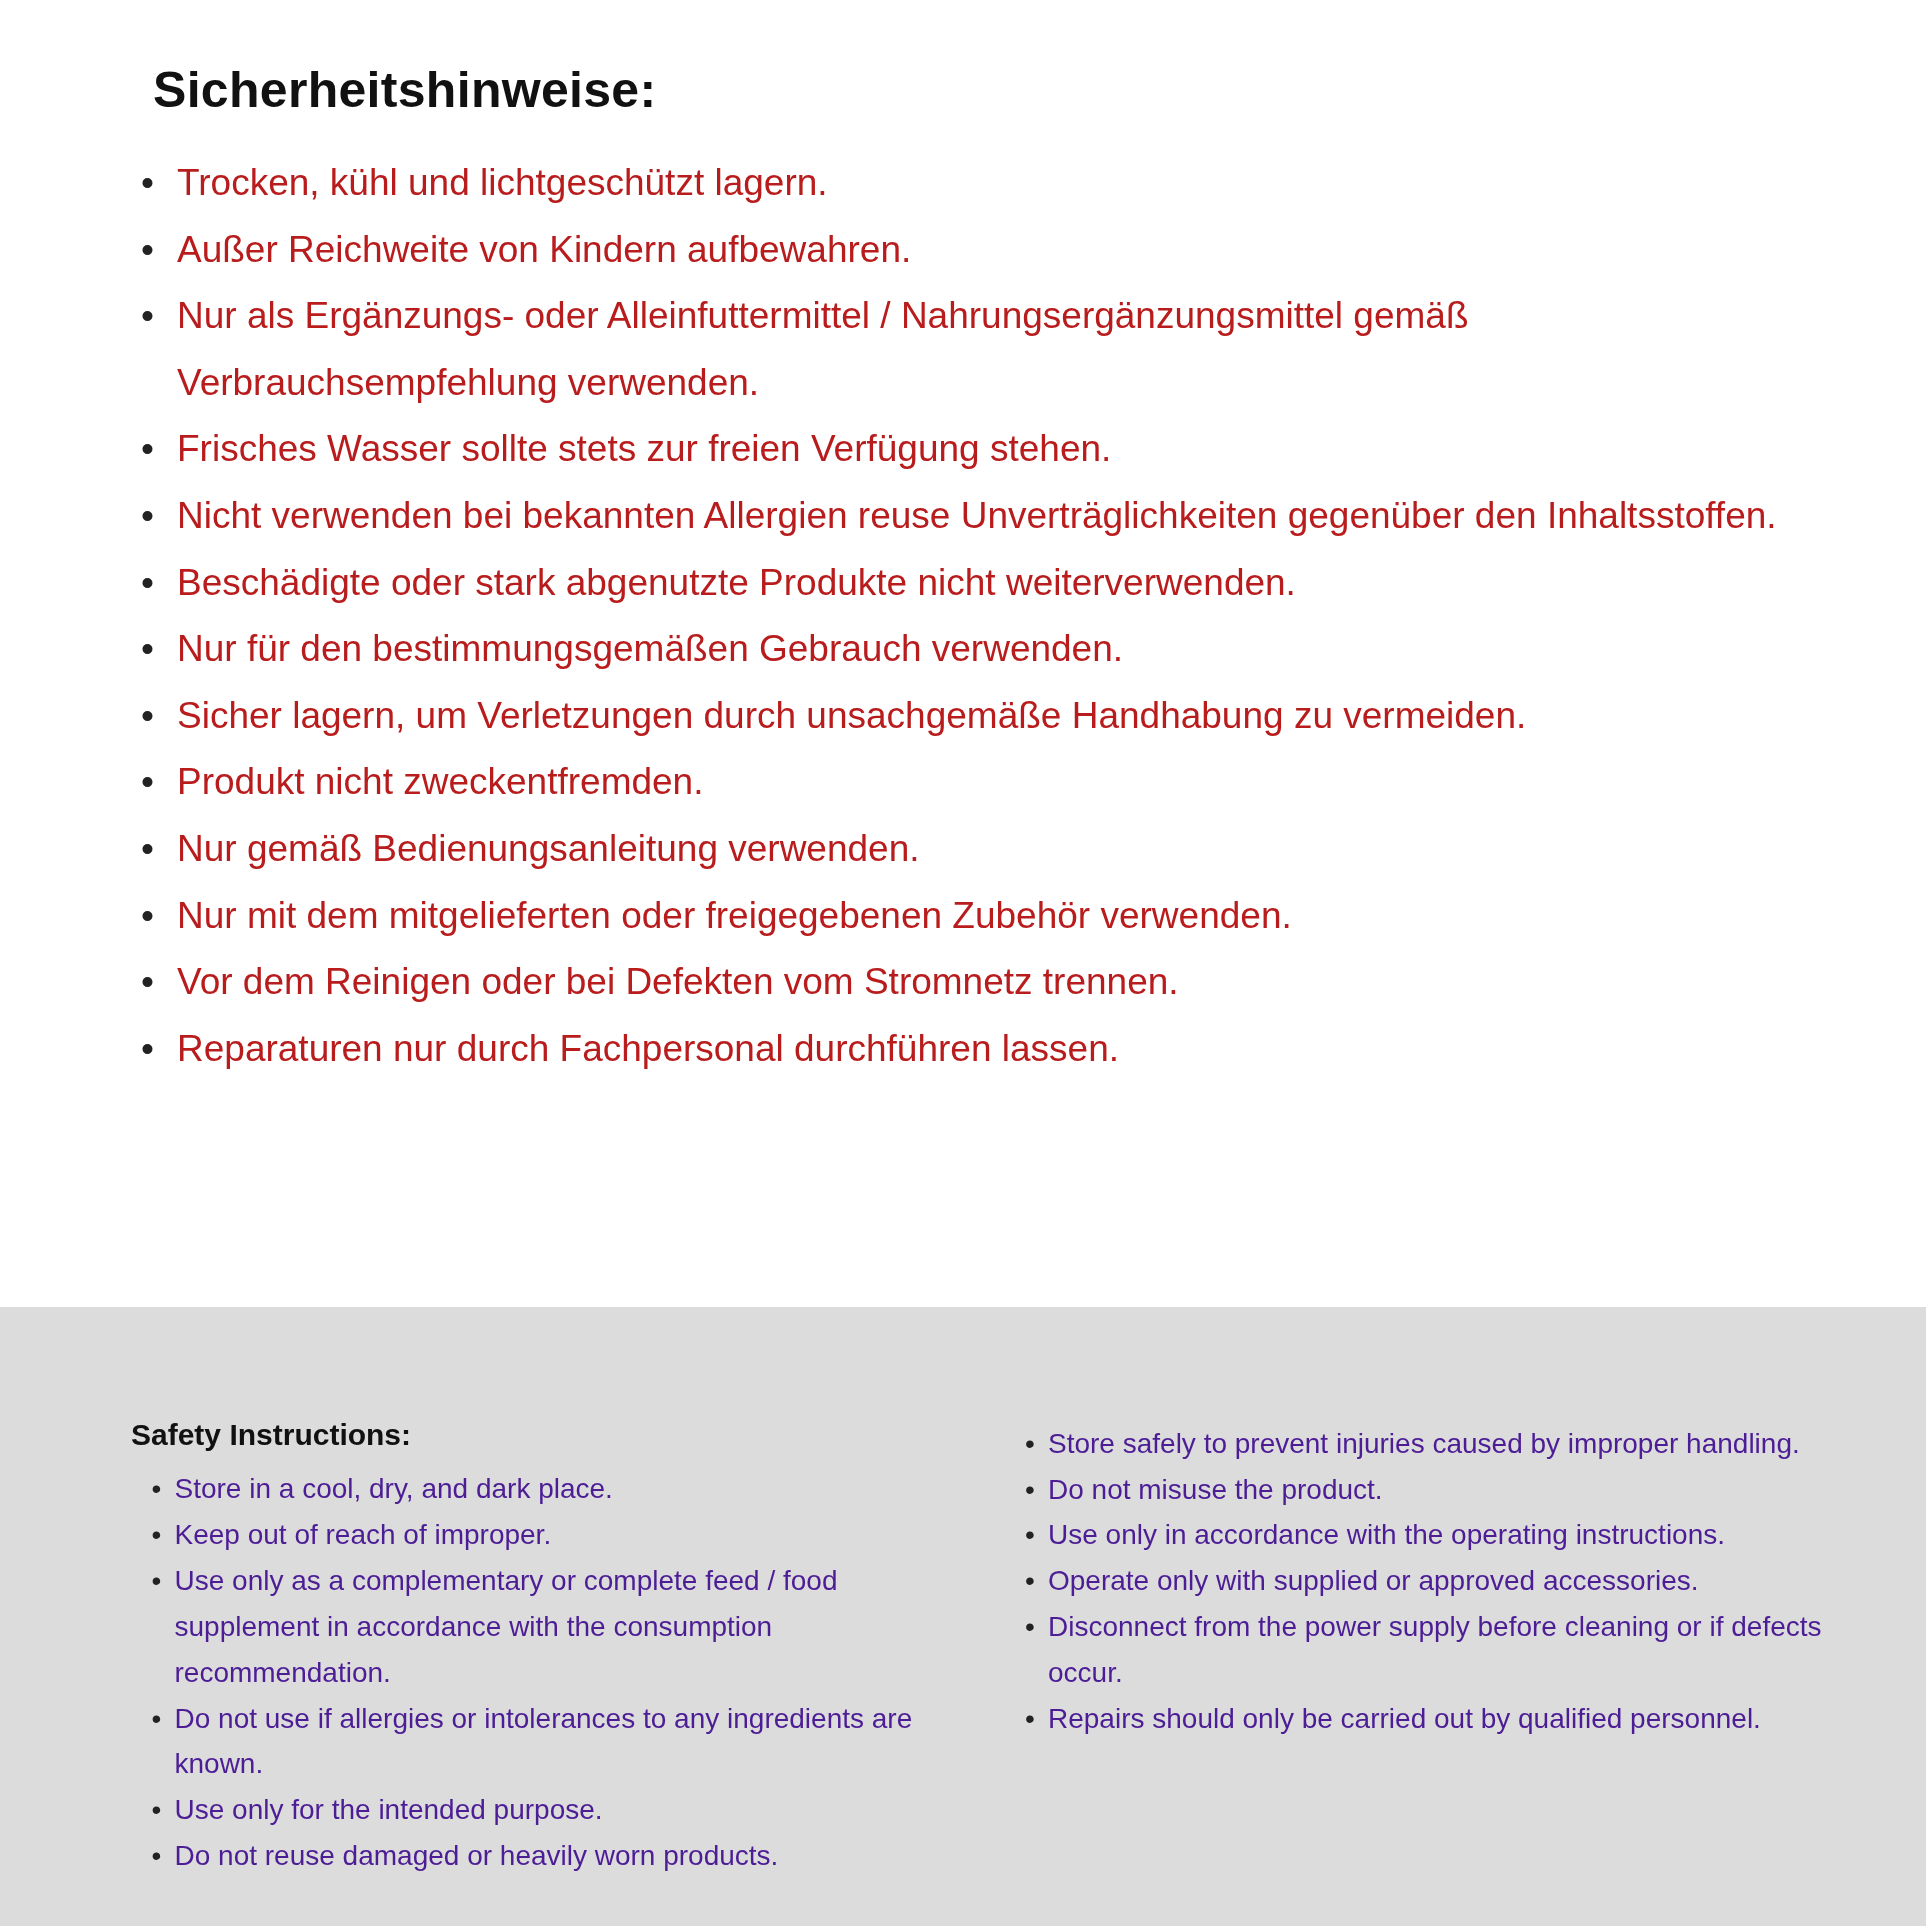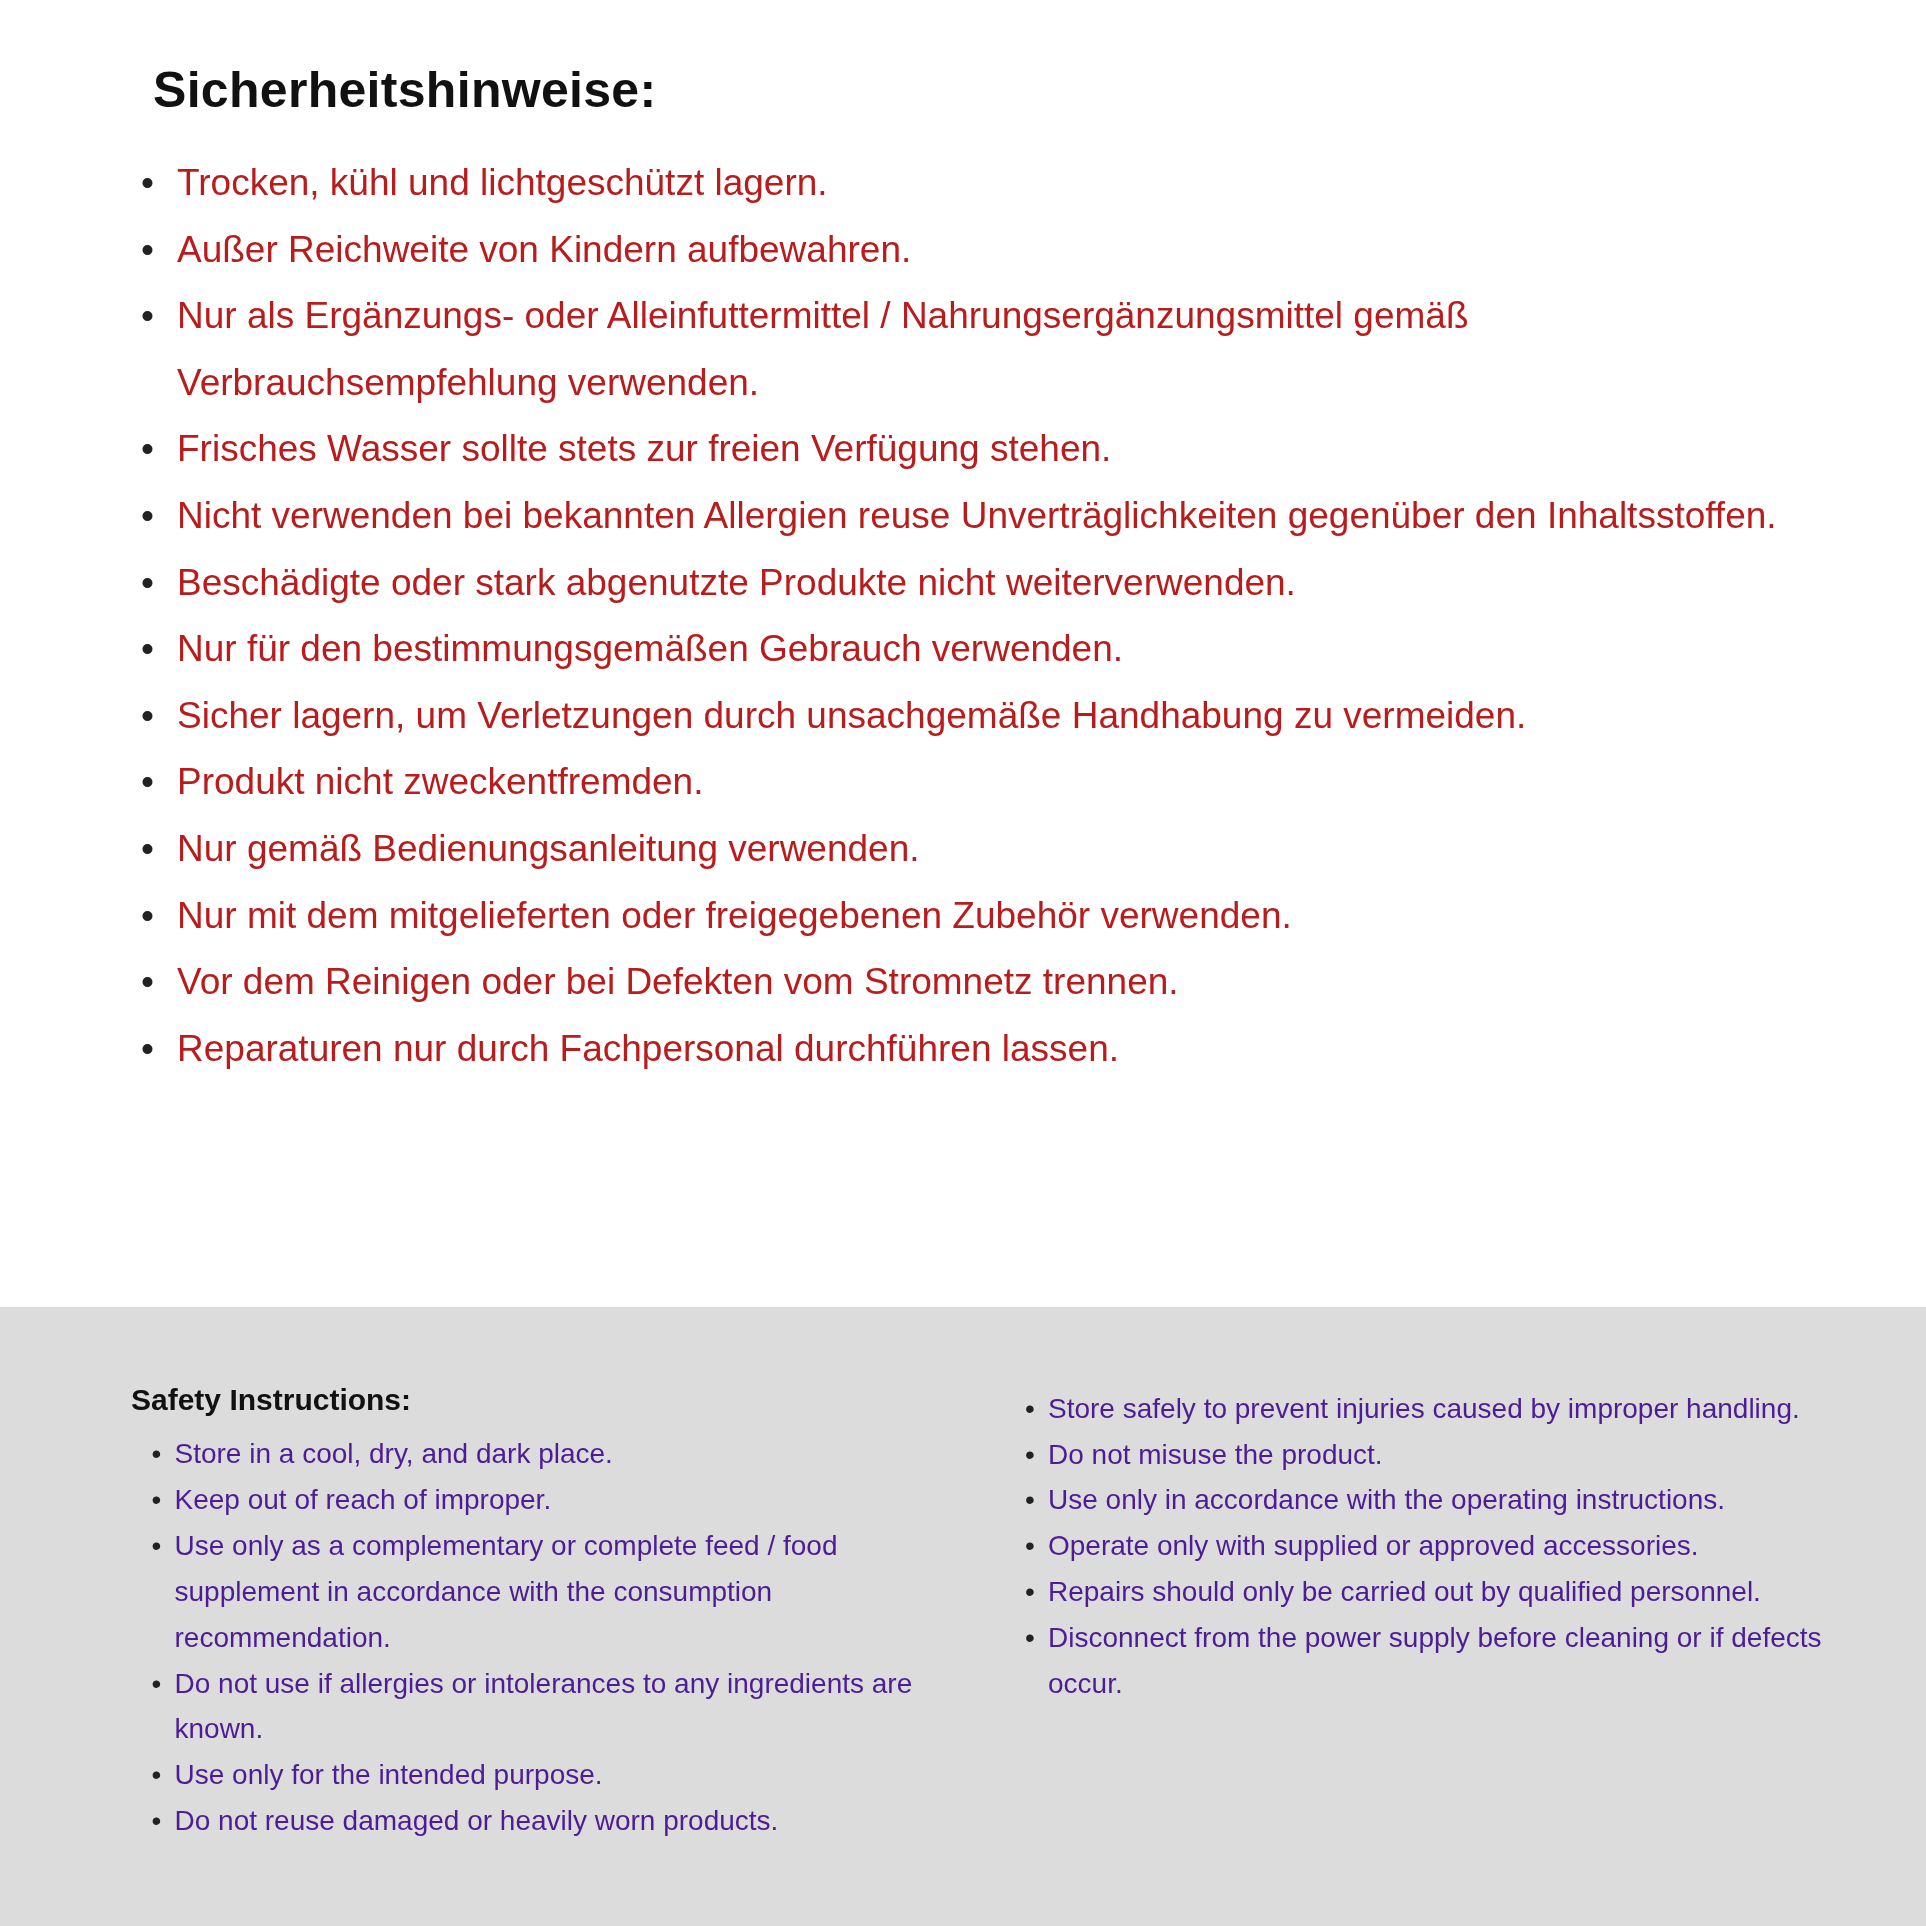--- a/index.html
+++ b/index.html
@@ -49,21 +49,21 @@
 
   
   .english-section {
     position: absolute;
     left: 0;
     right: 0;
     top: 1307px;
     bottom: 0;
     background: #dcdcdc;
     box-sizing: border-box;
-    padding: 76px 103px 0 131px;
+    padding: 111px 103px 0 131px;
     display: grid;
     grid-template-columns: 1fr 1fr;
     column-gap: 83px;
     align-items: start;
   }
   .english-heading {
     font-size: 30px;
     font-weight: 700;
     color: #111111;
     margin: 0 0 14px 0;
@@ -128,19 +128,19 @@
       <li>Do not reuse damaged or heavily worn products.</li>
     </ul>
   </div>
 
   <div class="english-col-right">
     <ul class="bullet-list">
       <li>Store safely to prevent injuries caused by improper handling.</li>
       <li>Do not misuse the product.</li>
       <li>Use only in accordance with the operating instructions.</li>
       <li>Operate only with supplied or approved accessories.</li>
+      <li>Disconnect from the power supply before cleaning or if defects occur.</li>
       <li>Repairs should only be carried out by qualified personnel.</li>
-      <li>Disconnect from the power supply before cleaning or if defects occur.</li>
     </ul>
   </div>
 
 </div>
 
 
 </body></html>

